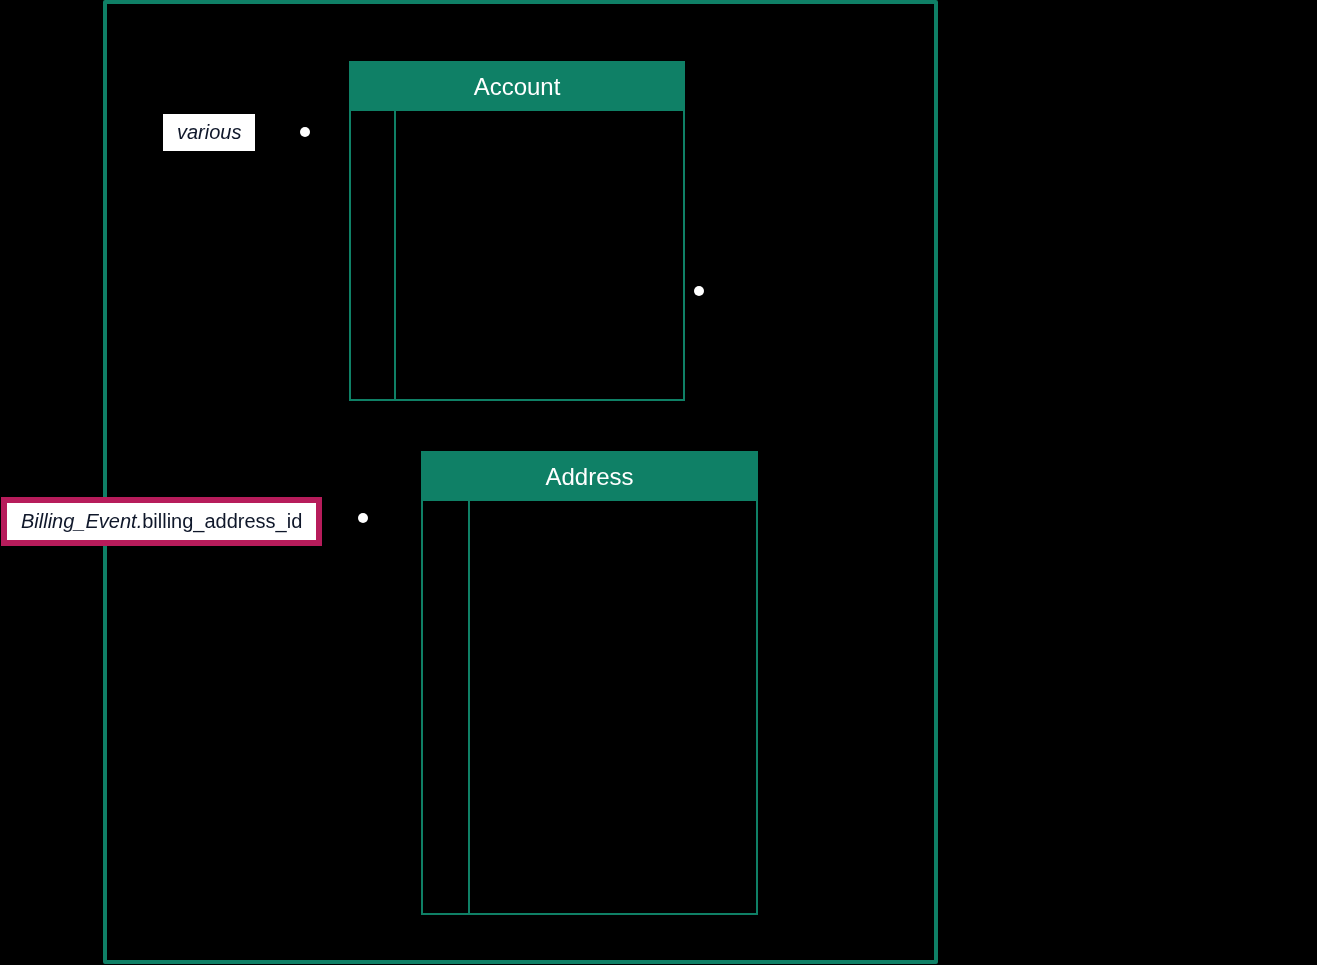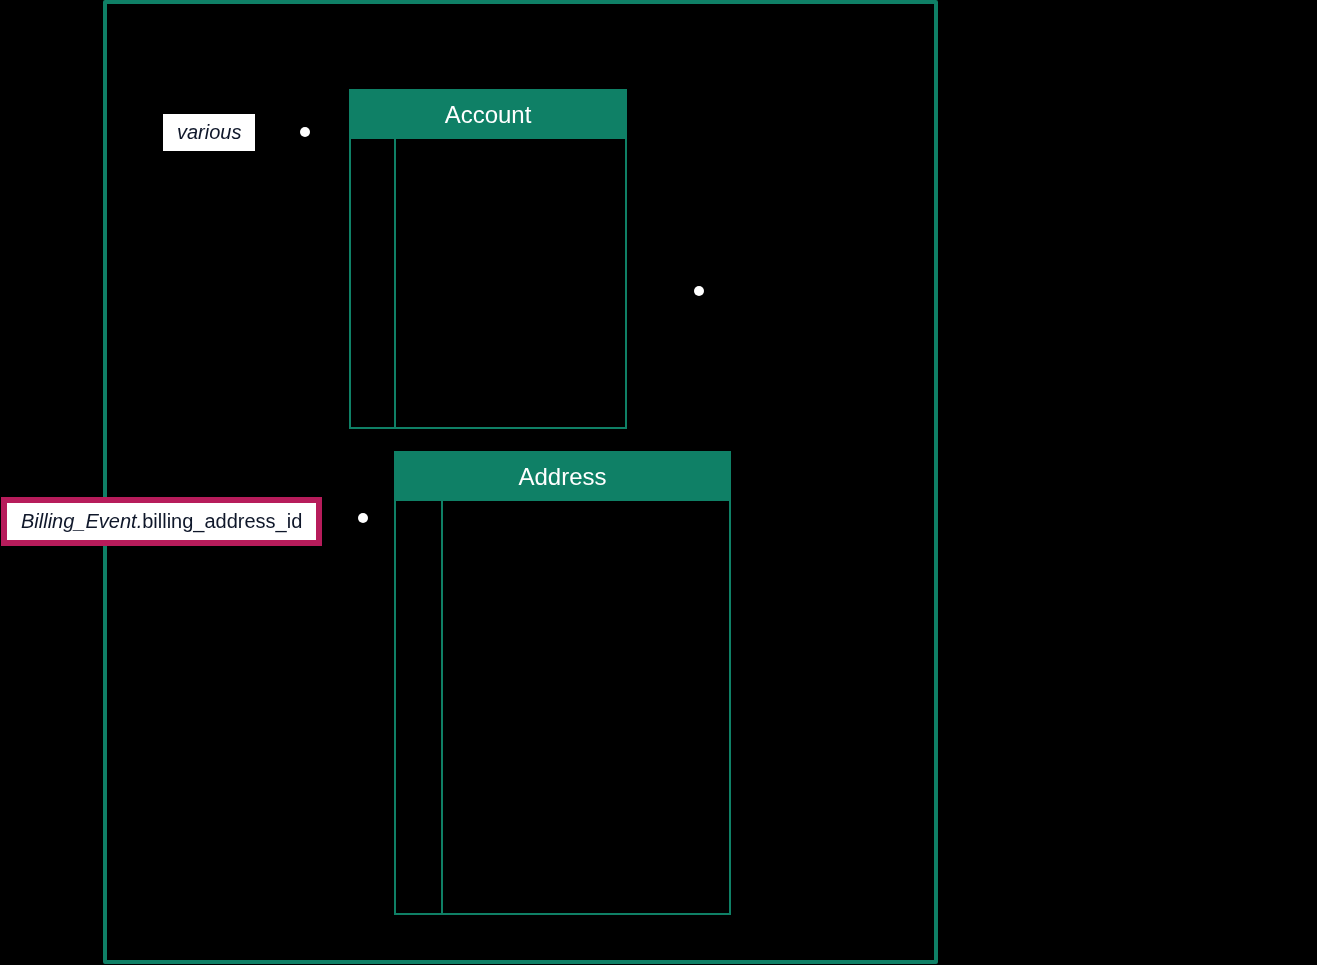--- a/index.html
+++ b/index.html
@@ -39,27 +39,26 @@
     .key-col {
       border-right: 2px solid #0f8066;
       min-height: 100%;
     }
     .fields-col {
       flex: 1;
     }
     .account-table {
       left: 349px;
       top: 61px;
-      width: 278px;
-      margin-top: 28px;
+      width: 336px;
     }
     .account-table .key-col { width: 45px; }
     .account-table .entity-body { height: 288px; }
     .address-table {
-      left: 394px;
+      left: 421px;
       top: 451px;
       width: 337px;
     }
     .address-table .key-col { width: 47px; }
     .address-table .entity-body { height: 412px; }
     .label-box {
       position: absolute;
       background: #fff;
       color: #0f172a;
       font-size: 20px;

